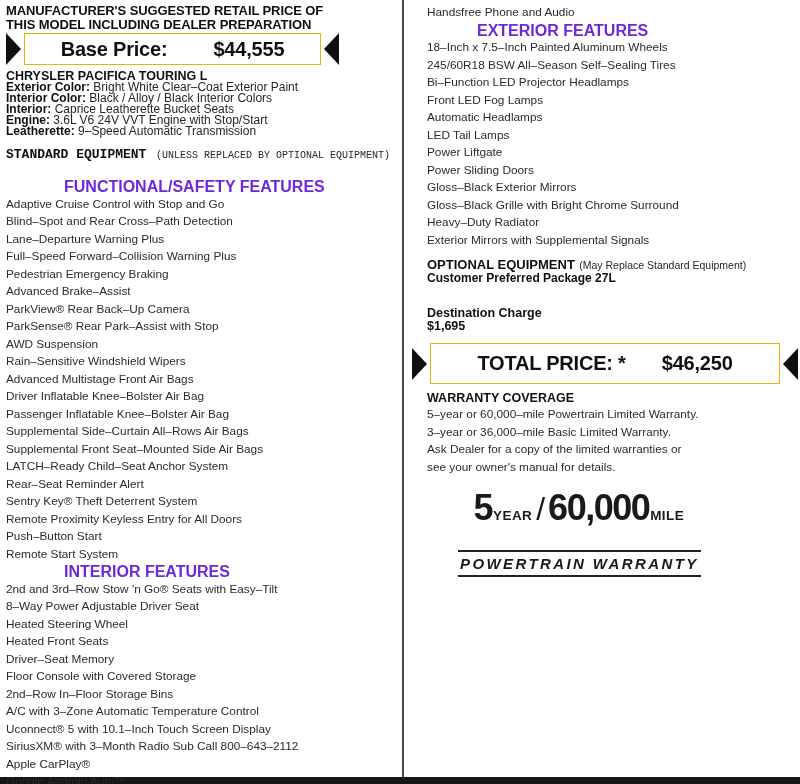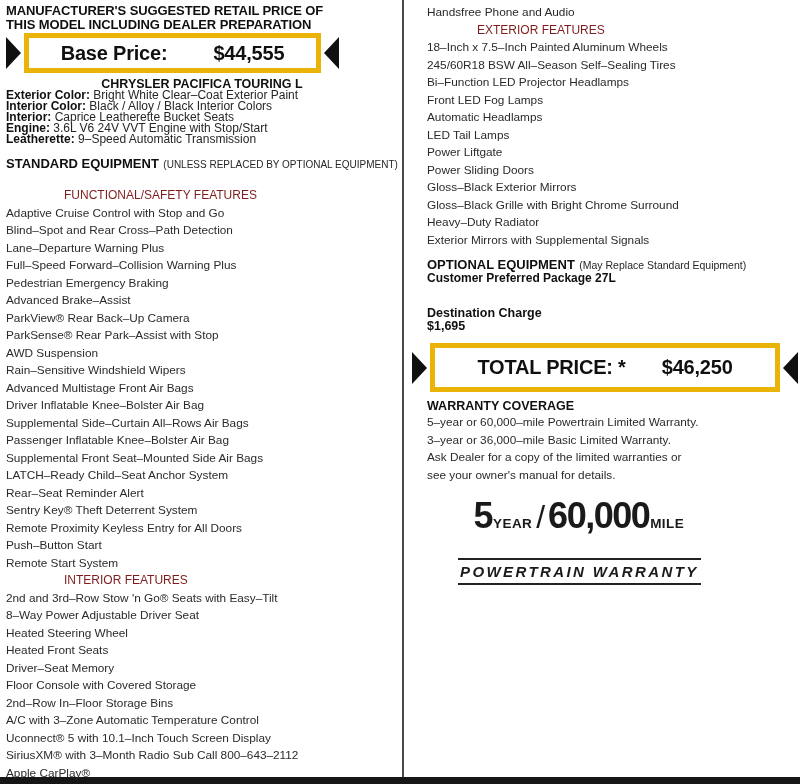--- a/index.html
+++ b/index.html
@@ -16,38 +16,38 @@
   .right-inner { padding-left:15px; }
 
   .msrp-header div { font-weight:bold; font-size:13px; line-height:13.5px; color:#101010; letter-spacing:-0.1px; white-space:nowrap; }
 
   .banner { display:flex; align-items:center; }
   .base-banner { width:333px; margin-top:2px; }
   .total-banner { width:386px; margin-top:10px;border-radius:21px; }
   .tri-r { width:0; height:0; border-top:16px solid transparent; border-bottom:16px solid transparent; border-left:15px solid #101010; }
   .tri-l { width:0; height:0; border-top:16px solid transparent; border-bottom:16px solid transparent; border-right:15px solid #101010; }
   .price-box {
-    flex:1; border:5px solid #eab308; margin:0 3px; background:#fff;
+    flex:1; border:1px solid #eab308; margin:0 3px; background:#fff;
     display:flex; align-items:center; justify-content:center;
     font-weight:bold; color:#101010; letter-spacing:-0.2px; white-space:nowrap;
   }
   .base-box { height:30px; font-size:20px; gap:46px; }
   .total-box { height:39px; font-size:20px; gap:36px; }
 
-  .model-name { margin-top:5px; font-weight:bold; font-size:12.5px; line-height:12px; color:#101010; white-space:nowrap;text-align:center; }
+  .model-name { margin-top:5px; font-weight:bold; font-size:12.5px; line-height:12px; color:#101010; white-space:nowrap; }
   .spec-line { font-size:12px; line-height:11px; color:#262626; white-space:nowrap; }
   .spec-label { font-weight:bold; color:#101010; }
 
-  .std-header { margin-top:11px; line-height:13px; white-space:nowrap; }
+  .std-header { margin-top:11px; line-height:13px; white-space:nowrap;font-family:Liberation Mono, monospace; }
   .std-title { font-weight:bold; font-size:13px; color:#101010; }
   .std-qualifier { font-size:10px; color:#262626; }
 
   .feature-list { margin-top:16px; }
   .feat-row { font-size:11.8px; line-height:17.5px; color:#2a2a2a; white-space:nowrap; }
-  .sec-heading { font-size:12px; line-height:17.5px; padding-left:58px; color:#7f1d1d; white-space:nowrap; }
+  .sec-heading { font-size:16px; line-height:17.5px; padding-left:58px; color:#6d28d9; white-space:nowrap;font-weight:bold; }
   .right-col .sec-heading { padding-left:50px; }
   .right-list { margin-top:4px; }
 
   .optional-header { margin-top:8px; line-height:14px; white-space:nowrap; }
   .optional-title { font-weight:bold; font-size:13px; color:#101010; }
   .optional-qualifier { font-size:10.5px; color:#262626; }
   .package-name { font-weight:bold; font-size:12px; line-height:13px; color:#101010; white-space:nowrap; }
 
   .dest-row { margin-top:22px; display:flex; justify-content:space-between; align-items:baseline;
               font-weight:bold; font-size:12.5px; line-height:13px; padding-right:8px; color:#101010;flex-direction:column; }
@@ -108,22 +108,22 @@
       <div class="feat-row">Lane–Departure Warning Plus</div>
       <div class="feat-row">Full–Speed Forward–Collision Warning Plus</div>
       <div class="feat-row">Pedestrian Emergency Braking</div>
       <div class="feat-row">Advanced Brake–Assist</div>
       <div class="feat-row">ParkView® Rear Back–Up Camera</div>
       <div class="feat-row">ParkSense® Rear Park–Assist with Stop</div>
       <div class="feat-row">AWD Suspension</div>
       <div class="feat-row">Rain–Sensitive Windshield Wipers</div>
       <div class="feat-row">Advanced Multistage Front Air Bags</div>
       <div class="feat-row">Driver Inflatable Knee–Bolster Air Bag</div>
+      <div class="feat-row">Passenger Inflatable Knee–Bolster Air Bag</div>
       <div class="feat-row">Supplemental Side–Curtain All–Rows Air Bags</div>
-      <div class="feat-row">Passenger Inflatable Knee–Bolster Air Bag</div>
       <div class="feat-row">Supplemental Front Seat–Mounted Side Air Bags</div>
       <div class="feat-row">LATCH–Ready Child–Seat Anchor System</div>
       <div class="feat-row">Rear–Seat Reminder Alert</div>
       <div class="feat-row">Sentry Key® Theft Deterrent System</div>
       <div class="feat-row">Remote Proximity Keyless Entry for All Doors</div>
       <div class="feat-row">Push–Button Start</div>
       <div class="feat-row">Remote Start System</div>
       <div class="sec-heading">INTERIOR FEATURES</div>
       <div class="feat-row">2nd and 3rd–Row Stow 'n Go® Seats with Easy–Tilt</div>
       <div class="feat-row">8–Way Power Adjustable Driver Seat</div>

